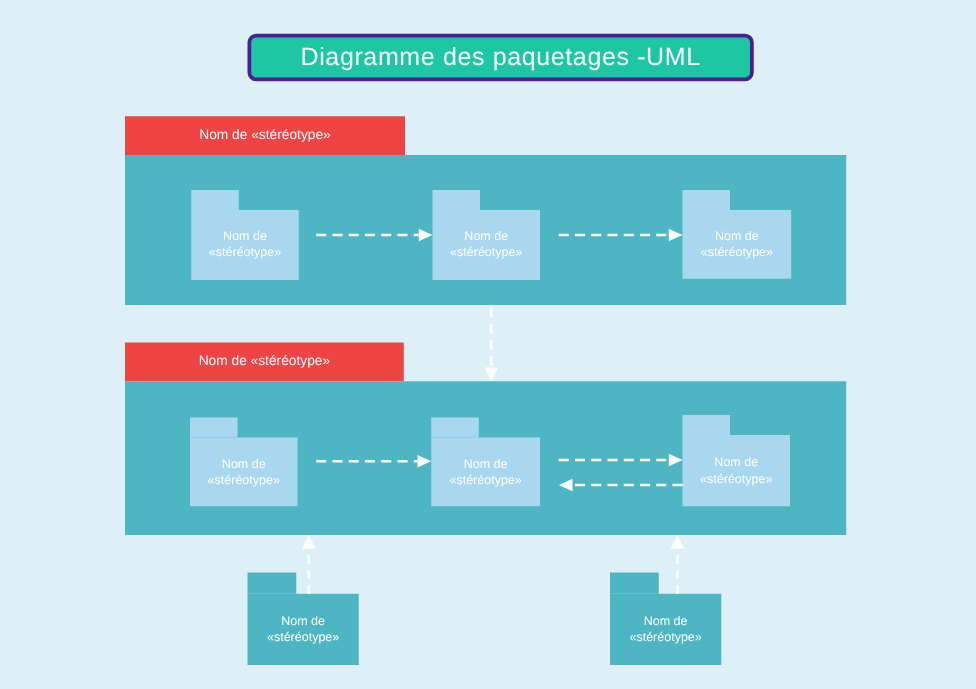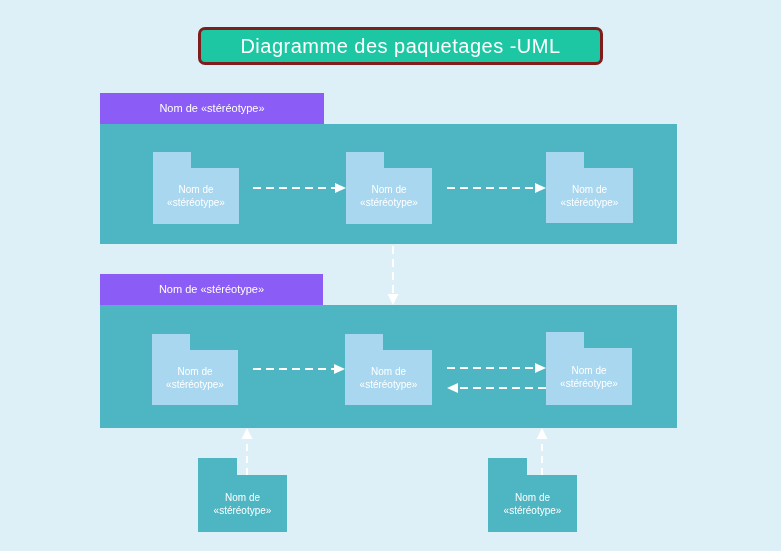--- a/index.html
+++ b/index.html
@@ -4,30 +4,30 @@
 <style>
   html,body{margin:0;padding:0;}
   body{
     width:781px;height:551px;position:relative;overflow:hidden;
     background:#ddeff7;
     font-family:"Liberation Sans",sans-serif;
     -webkit-font-smoothing:antialiased;
   }
   .banner{
     position:absolute;left:198px;top:27px;width:399px;height:32px;
-    background:#1dc7a3;border:3px solid #7f1d1d;border-radius:7px;
+    background:#1dc7a3;border:3px solid #4c1d95;border-radius:7px;
     color:#ffffff;font-size:20px;line-height:32px;text-align:center;
     letter-spacing:0.5px;
   }
   .pkg{position:absolute;}
   .pkg .tab{position:absolute;left:0;top:0;}
   .pkg .pkg-body{position:absolute;left:0;right:13px;bottom:0;}
 
   
-  .outer .tab{width:224px;height:31px;background:#8b5cf6;
+  .outer .tab{width:224px;height:31px;background:#ef4444;
     color:#ffffff;font-size:11px;line-height:31px;text-align:center;}
   .outer .pkg-body{top:31px;background:#4eb5c2;}
 
   
   .inner .tab{width:38px;height:16px;background:#a9d7ef;}
   .inner .pkg-body{top:16px;background:#a9d7ef;
     display:flex;flex-direction:column;justify-content:center;align-items:center;
     color:#ffffff;font-size:10px;line-height:13px;text-align:center;}
 
   

